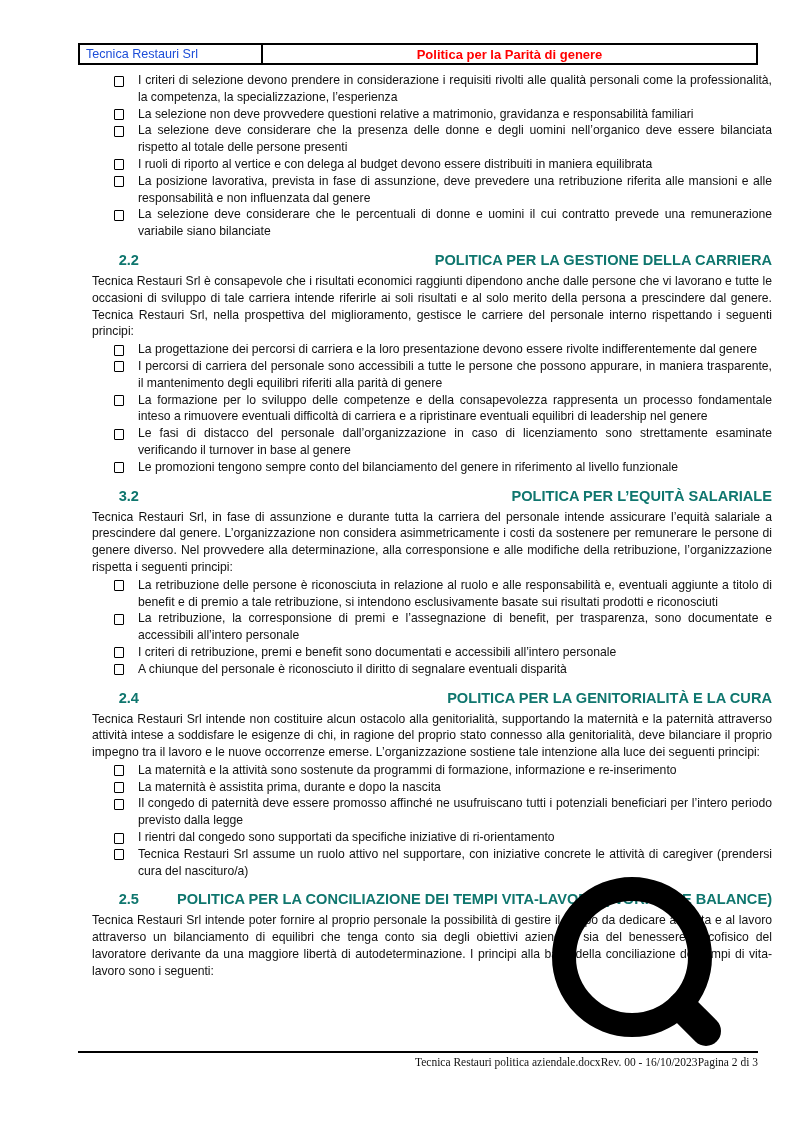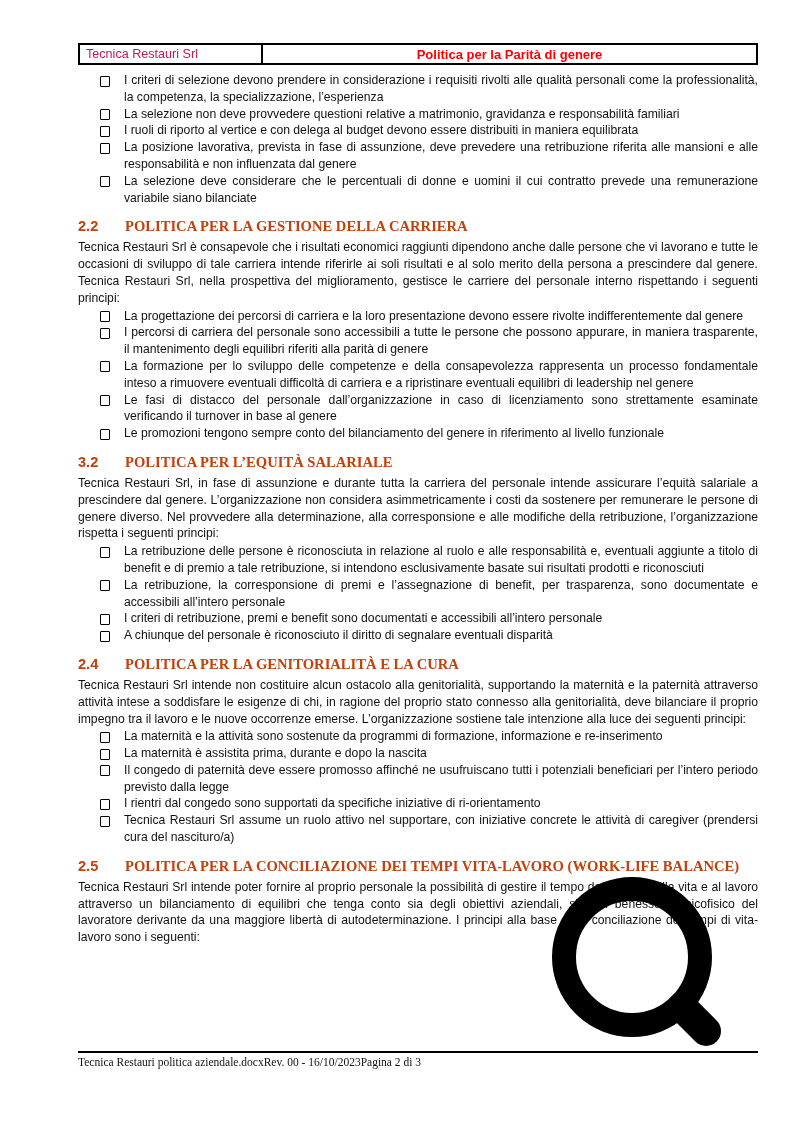--- a/index.html
+++ b/index.html
@@ -14,52 +14,52 @@
   }
   
   .header-table{
     position:absolute;left:78px;top:43px;width:680px;height:22px;
     display:flex;border:2px solid #000;box-sizing:border-box;
     background:#fff;
   }
   .header-cell-left{
     width:183px;flex:none;border-right:2px solid #000;box-sizing:border-box;
     font-size:12.6px;display:flex;align-items:center;padding-left:6px;
-    white-space:nowrap;color:#be185d;text-align:right;
+    white-space:nowrap;color:#1d4ed8;text-align:right;
   }
   .header-cell-right{
     flex:1;display:flex;align-items:center;justify-content:center;
     font-size:13px;font-weight:bold;color:#ff0000;white-space:nowrap;border-radius:6px;
   }
   
   .doc-body{
-    position:absolute;left:78px;top:72px;width:680px;
+    position:absolute;left:92px;top:72px;width:680px;
     font-size:12.2px;line-height:16.8px;text-align:justify;
   }
   .bullet-item{display:flex;}
   .bullet-box{
     flex:none;width:8px;height:9px;
     border:1.7px solid #000;border-radius:1px;
     margin:3.5px 0 0 22px;box-sizing:content-box;background:#fff;
   }
   .bullet-text{flex:1;margin-left:14px;text-align:justify;}
   .section-heading{
     display:flex;font-weight:bold;font-size:14.6px;line-height:17px;
-    margin:12px 0 4px 0;color:#c2410c;text-align:left;
+    margin:12px 0 4px 0;color:#0f766e;text-align:right;
   }
   .heading-num{flex:none;width:47px;}
-  .heading-title{flex:1;white-space:nowrap;font-family:Liberation Serif, serif;}
+  .heading-title{flex:1;white-space:nowrap;}
   .section-intro{margin:0 0 1px 0;text-align:justify;}
   .bullet-list{margin:0;}
   
   .doc-footer{
     position:absolute;left:78px;top:1051px;width:680px;
     border-top:2px solid #000;box-sizing:border-box;
     padding-top:3px;
-    display:flex;justify-content:flex-start;align-items:flex-start;
+    display:flex;justify-content:flex-end;align-items:flex-start;
     font-family:"Liberation Serif","DejaVu Serif",serif;
     font-size:11.5px;color:#111;line-height:13px;
   }
   
   .magnifier-overlay{
     position:absolute;left:0;top:0;width:802px;height:1124px;
     pointer-events:none;z-index:10;
   }
 </style>
 </head>
@@ -74,20 +74,24 @@
 
   <div class="doc-body">
     <div class="bullet-list" id="intro-list">
         <div class="bullet-item">
           <span class="bullet-box"></span>
           <div class="bullet-text">I criteri di selezione devono prendere in considerazione i requisiti rivolti alle qualità personali come la professionalità, la competenza, la specializzazione, l’esperienza</div>
         </div>
         <div class="bullet-item">
           <span class="bullet-box"></span>
           <div class="bullet-text">La selezione non deve provvedere questioni relative a matrimonio, gravidanza e responsabilità familiari</div>
+        </div>
+        <div class="bullet-item">
+          <span class="bullet-box"></span>
+          <div class="bullet-text">La selezione deve considerare che la presenza delle donne e degli uomini nell’organico deve essere bilanciata rispetto al totale delle persone presenti</div>
         </div>
         <div class="bullet-item">
           <span class="bullet-box"></span>
           <div class="bullet-text">I ruoli di riporto al vertice e con delega al budget devono essere distribuiti in maniera equilibrata</div>
         </div>
         <div class="bullet-item">
           <span class="bullet-box"></span>
           <div class="bullet-text">La posizione lavorativa, prevista in fase di assunzione, deve prevedere una retribuzione riferita alle mansioni e alle responsabilità e non influenzata dal genere</div>
         </div>
         <div class="bullet-item">

